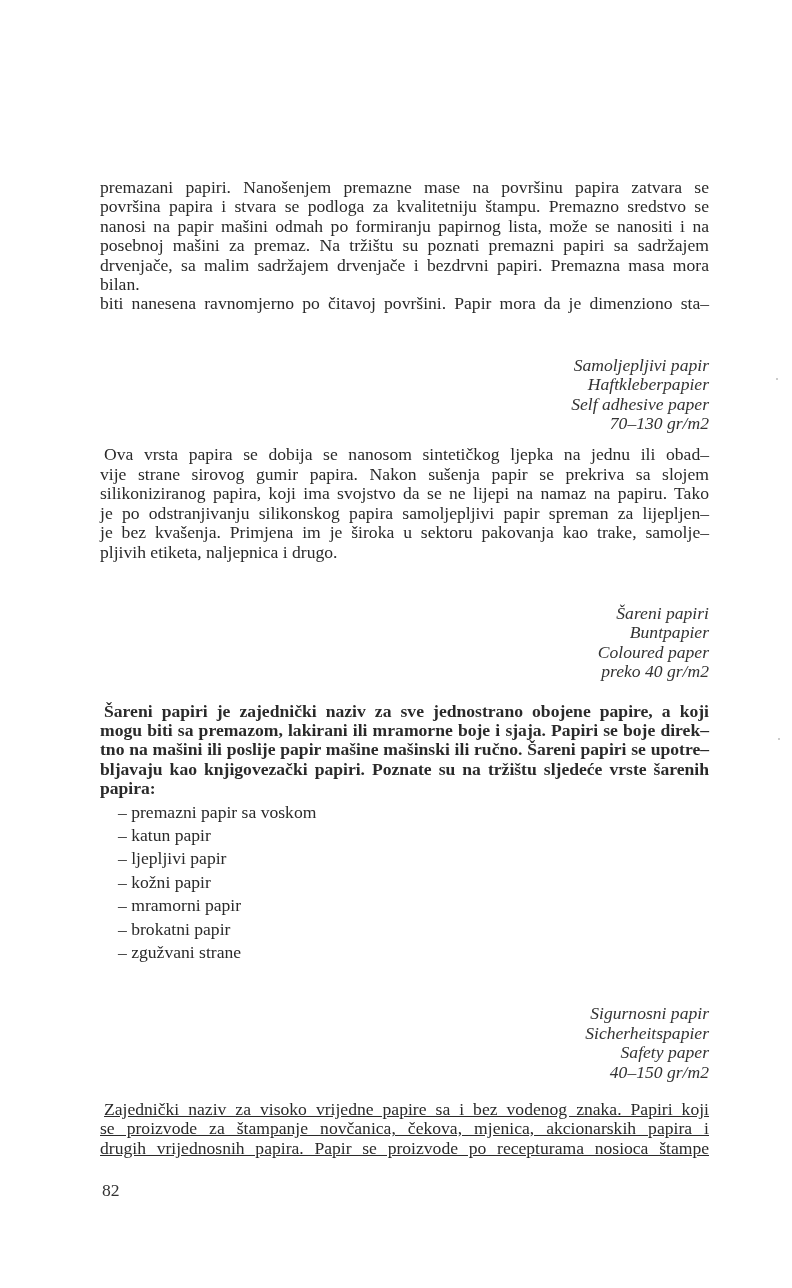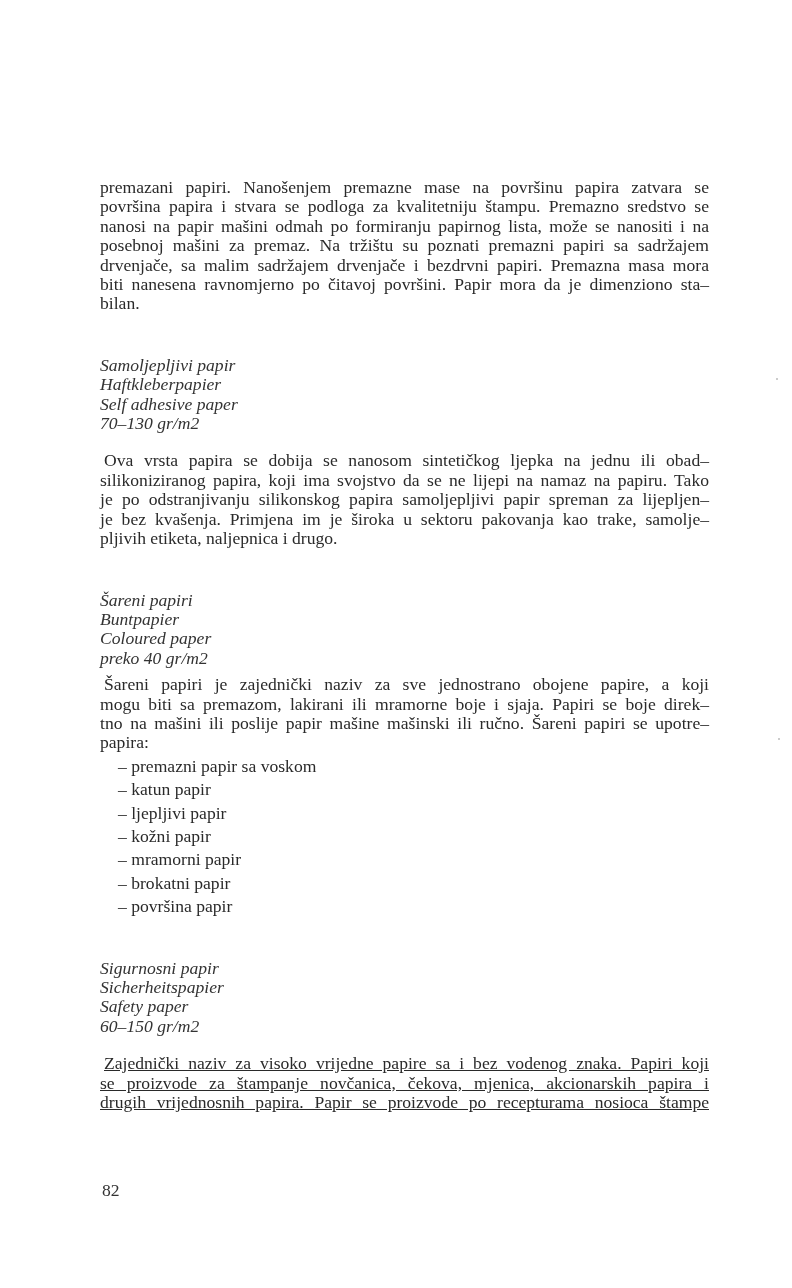--- a/index.html
+++ b/index.html
@@ -24,20 +24,21 @@
       hyphens: none;
     }
     .para .line { display: block; text-align: justify; text-align-last: justify; white-space: nowrap; }
     .para .line.last { text-align-last: left; }
     .heading {
       font-style: italic;
       font-size: 17.6px;
       line-height: 19.4px;
       margin: 0;
       color: #333;
+      text-align: right;
     }
     .heading span { display: block; }
     .list { list-style: none; margin: 0; padding: 0 0 0 14px; font-size: 17.6px; line-height: 19.4px; }
     .list li { margin: 4px; }
     .page-number {
       position: absolute;
       left: 102px; top: 1180px;
       font-size: 17.6px;
       color: #333;
     }
@@ -47,65 +48,67 @@
 <body>
 
 <div class="page">
 
   <p class="para" style="margin:0;">
     <span class="line">premazani papiri. Nanošenjem premazne mase na površinu papira zatvara se</span>
     <span class="line">površina papira i stvara se podloga za kvalitetniju štampu. Premazno sredstvo se</span>
     <span class="line">nanosi na papir mašini odmah po formiranju papirnog lista, može se nanositi i na</span>
     <span class="line">posebnoj mašini za premaz. Na tržištu su poznati premazni papiri sa sadržajem</span>
     <span class="line">drvenjače, sa malim sadržajem drvenjače i bezdrvni papiri. Premazna masa mora</span>
+    <span class="line last">bilan.</span>
     <span class="line">biti nanesena ravnomjerno po čitavoj površini. Papir mora da je dimenziono sta–</span>
-    <span class="line last">bilan.</span>
   </p>
 
   <div class="heading" style="margin-top:42px;">
     <span>Samoljepljivi papir</span>
     <span>Haftkleberpapier</span>
     <span>Self adhesive paper</span>
     <span>70–130 gr/m2</span>
   </div>
-  <p class="para" style="margin-top:18px;">
+  <p class="para" style="margin-top:12px;">
     <span class="line" style="padding-left:4px;">Ova vrsta papira se dobija se nanosom sintetičkog ljepka na jednu ili obad–</span>
+    <span class="line">vije strane sirovog gumir papira. Nakon sušenja papir se prekriva sa slojem</span>
     <span class="line">silikoniziranog papira, koji ima svojstvo da se ne lijepi na namaz na papiru. Tako</span>
     <span class="line">je po odstranjivanju silikonskog papira samoljepljivi papir spreman za lijepljen–</span>
     <span class="line">je bez kvašenja. Primjena im je široka u sektoru pakovanja kao trake, samolje–</span>
     <span class="line last">pljivih etiketa, naljepnica i drugo.</span>
   </p>
 
   <div class="heading" style="margin-top:42px;">
     <span>Šareni papiri</span>
     <span>Buntpapier</span>
     <span>Coloured paper</span>
     <span>preko 40 gr/m2</span>
   </div>
-  <p class="para" style="margin-top:7px;">
+  <p class="para" style="margin-top:20px;font-weight:bold;">
     <span class="line" style="padding-left:4px;">Šareni papiri je zajednički naziv za sve jednostrano obojene papire, a koji</span>
     <span class="line">mogu biti sa premazom, lakirani ili mramorne boje i sjaja. Papiri se boje direk–</span>
     <span class="line">tno na mašini ili poslije papir mašine mašinski ili ručno. Šareni papiri se upotre–</span>
+    <span class="line">bljavaju kao knjigovezački papiri. Poznate su na tržištu sljedeće vrste šarenih</span>
     <span class="line last">papira:</span>
   </p>
   <ul class="list">
     <li>– premazni papir sa voskom</li>
     <li>– katun papir</li>
     <li>– ljepljivi papir</li>
     <li>– kožni papir</li>
     <li>– mramorni papir</li>
     <li>– brokatni papir</li>
-    <li>– površina papir</li>
+    <li>– zgužvani strane</li>
   </ul>
 
   <div class="heading" style="margin-top:42px;">
     <span>Sigurnosni papir</span>
     <span>Sicherheitspapier</span>
     <span>Safety paper</span>
-    <span>60–150 gr/m2</span>
+    <span>40–150 gr/m2</span>
   </div>
   <p class="para" style="margin-top:18px;text-decoration:underline;">
     <span class="line" style="padding-left:4px;">Zajednički naziv za visoko vrijedne papire sa i bez vodenog znaka. Papiri koji</span>
     <span class="line">se proizvode za štampanje novčanica, čekova, mjenica, akcionarskih papira i</span>
     <span class="line">drugih vrijednosnih papira. Papir se proizvode po recepturama nosioca štampe</span>
   </p>
 </div>
 
 <div class="page-number">82</div>
 

